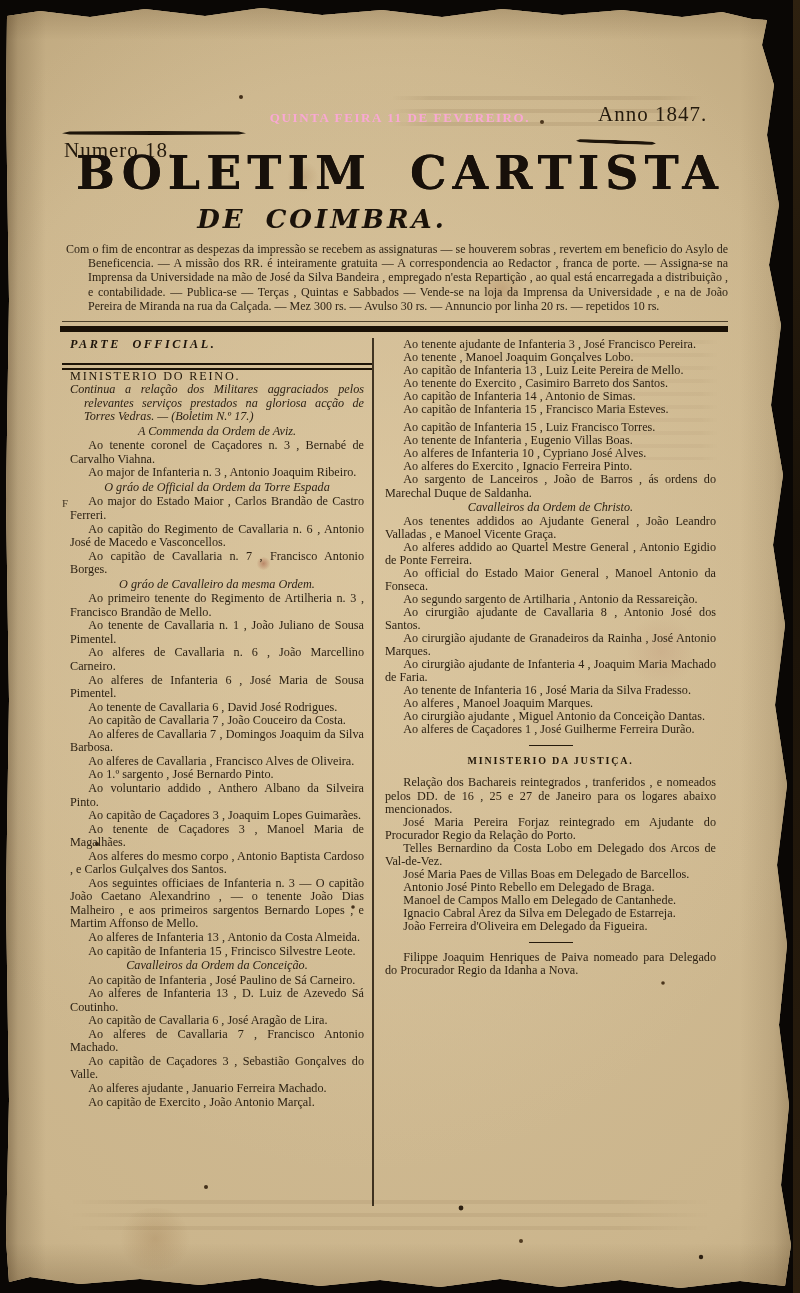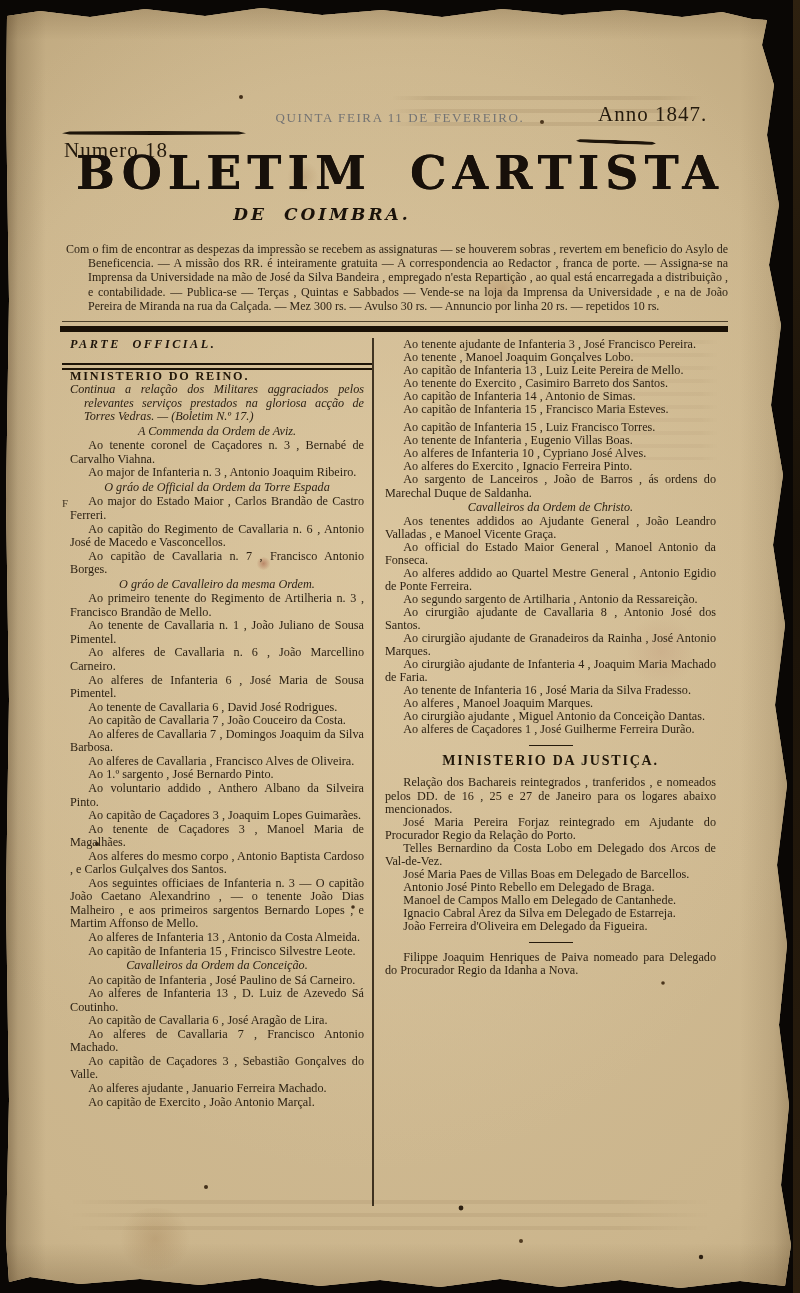--- a/index.html
+++ b/index.html
@@ -53,58 +53,58 @@
             mask:linear-gradient(90deg,rgba(0,0,0,0),#000 12%,#000 86%,rgba(0,0,0,0));}
   .g1{left:392px;top:96px;width:310px;height:34px;}
   .g2{left:70px;top:1200px;width:640px;height:34px;opacity:.35;}
   .g3{left:600px;top:340px;width:118px;height:120px;opacity:.18;}
   
   .ink{color:#2c2114;}
   
   .issue-number{position:absolute;left:64px;top:102px;font-size:21px;letter-spacing:1px;color:#241a0d;margin-top:36px;}
   .num-rule{position:absolute;left:62px;top:131px;width:184px;height:4px;background:#1e150a;
     clip-path:polygon(0 55%,4% 10%,50% 0,96% 10%,100% 55%,96% 90%,50% 100%,4% 90%);}
-  .date-line{position:absolute;left:0;top:110px;width:800px;text-align:center;font-size:13px;font-weight:normal;
-    letter-spacing:1.6px;color:#737373;}
+  .date-line{position:absolute;left:0;top:110px;width:800px;text-align:center;font-size:13px;font-weight:bold;
+    letter-spacing:1.6px;color:#f9a8d4;}
   .year-label{position:absolute;left:598px;top:102px;font-size:21px;letter-spacing:1px;color:#241a0d;}
   .year-rule{position:absolute;left:576px;top:140px;width:80px;height:4px;background:#1e150a;
     clip-path:polygon(0 55%,5% 10%,50% 0,95% 10%,100% 55%,95% 90%,50% 100%,5% 90%);transform:rotate(2deg);}
   
   .masthead{position:absolute;left:0;top:146px;width:800px;text-align:center;
     font-family:"DejaVu Serif","Liberation Serif",serif;font-weight:bold;font-size:46px;
     letter-spacing:6px;word-spacing:16px;color:#17100a;text-shadow:0 0 .5px #17100a;}
   .mast-sub{position:absolute;left:0;top:204px;width:644px;text-align:center;
     font-family:"DejaVu Serif","Liberation Serif",serif;font-weight:bold;font-style:italic;
-    font-size:17px;letter-spacing:3px;word-spacing:8px;color:#1a120a;}
+    font-size:26px;letter-spacing:3px;word-spacing:8px;color:#1a120a;}
   
   .imprint{position:absolute;left:66px;top:242px;width:662px;font-size:12px;line-height:14.2px;
     text-align:justify;color:#2e2315;padding-left:22px;text-indent:-22px;box-sizing:border-box;}
   
   .rule-thin{position:absolute;left:62px;top:321px;width:666px;height:1.4px;background:rgba(34,24,9,.75);}
   .rule-thick{position:absolute;left:60px;top:326px;width:668px;height:5.5px;background:#1a1106;}
   .col-divider{position:absolute;left:372px;top:338px;width:1.7px;height:868px;background:rgba(38,27,13,.85);}
   
   .col{position:absolute;top:338px;color:#2d2214;}
   .col p{margin:0;font-size:12.2px;text-align:justify;}
   .col-left{left:70px;width:294px;}
   .col-left p{line-height:13.55px;}
   .col-right{left:385px;width:331px;}
   .col-right p{line-height:13.05px;}
   .col p[data-role="entry"],.col p[data-role="entry-spaced"]{text-indent:1.5em;}
   .col p[data-role="entry-spaced"]{margin-top:5px;}
   .col p[data-role="subheading"]{text-align:center;font-style:italic;text-indent:0;margin:1px 0;}
   .col p[data-role="ministry-heading"]{text-align:center;font-weight:bold;font-style:normal;text-indent:0;
-    letter-spacing:1.8px;font-size:14px;margin:7px 0 9px;color:#211709;}
+    letter-spacing:1.8px;font-size:10px;margin:7px 0 9px;color:#211709;}
   .col p[data-role="divider"]{border-top:1.7px solid #241a0c;width:44px;height:0;margin:9px auto 8px;text-indent:0;}
   
   .parte{font-style:italic;font-weight:bold;font-size:26px;letter-spacing:2.5px;word-spacing:6px;
     text-align:center;margin:2px 0 0;color:#1d140b;}
   .double-rule{height:3px;border-top:2.2px solid #1d1408;border-bottom:2.2px solid #1d1408;
     margin:11px -8px 0 -8px;}
-  .reino{font-weight:bold;font-size:13.8px;letter-spacing:1.8px;text-align:center;margin:15px 0 8px;color:#211709;}
+  .reino{font-weight:normal;font-size:13.8px;letter-spacing:1.8px;text-align:center;margin:15px 0 8px;color:#211709;}
   .lede{font-style:italic;line-height:13.8px;padding-left:14px;text-indent:-14px;box-sizing:border-box;}
   .margin-mark{position:absolute;left:62px;top:497px;font-size:11px;color:rgba(44,32,17,.85);}
 </style>
 </head>
 <body>
 
 <div class="paper"></div>
 <div class="edge-strip"></div>
 
 <div class="stain s1"></div>
@@ -185,22 +185,22 @@
       <p data-role="entry">Ao tenente do Exercito , Casimiro Barreto dos Santos.</p>
       <p data-role="entry">Ao capitão de Infanteria 14 , Antonio de Simas.</p>
       <p data-role="entry">Ao capitão de Infanteria 15 , Francisco Maria Esteves.</p>
       <p data-role="entry-spaced">Ao capitão de Infanteria 15 , Luiz Francisco Torres.</p>
       <p data-role="entry">Ao tenente de Infanteria , Eugenio Villas Boas.</p>
       <p data-role="entry">Ao alferes de Infanteria 10 , Cypriano José Alves.</p>
       <p data-role="entry">Ao alferes do Exercito , Ignacio Ferreira Pinto.</p>
       <p data-role="entry">Ao sargento de Lanceiros , João de Barros , ás ordens do Marechal Duque de Saldanha.</p>
       <p data-role="subheading">Cavalleiros da Ordem de Christo.</p>
       <p data-role="entry">Aos tenentes addidos ao Ajudante General , João Leandro Valladas , e Manoel Vicente Graça.</p>
+      <p data-role="entry">Ao alferes addido ao Quartel Mestre General , Antonio Egidio de Ponte Ferreira.</p>
       <p data-role="entry">Ao official do Estado Maior General , Manoel Antonio da Fonseca.</p>
-      <p data-role="entry">Ao alferes addido ao Quartel Mestre General , Antonio Egidio de Ponte Ferreira.</p>
       <p data-role="entry">Ao segundo sargento de Artilharia , Antonio da Ressareição.</p>
       <p data-role="entry">Ao cirurgião ajudante de Cavallaria 8 , Antonio José dos Santos.</p>
       <p data-role="entry">Ao cirurgião ajudante de Granadeiros da Rainha , José Antonio Marques.</p>
       <p data-role="entry">Ao cirurgião ajudante de Infanteria 4 , Joaquim Maria Machado de Faria.</p>
       <p data-role="entry">Ao tenente de Infanteria 16 , José Maria da Silva Fradesso.</p>
       <p data-role="entry">Ao alferes , Manoel Joaquim Marques.</p>
       <p data-role="entry">Ao cirurgião ajudante , Miguel Antonio da Conceição Dantas.</p>
       <p data-role="entry">Ao alferes de Caçadores 1 , José Guilherme Ferreira Durão.</p>
       <p data-role="divider"></p>
       <p data-role="ministry-heading">MINISTERIO DA JUSTIÇA.</p>

